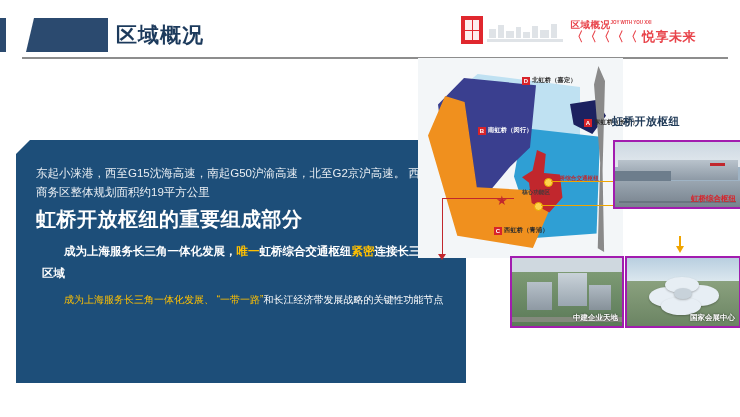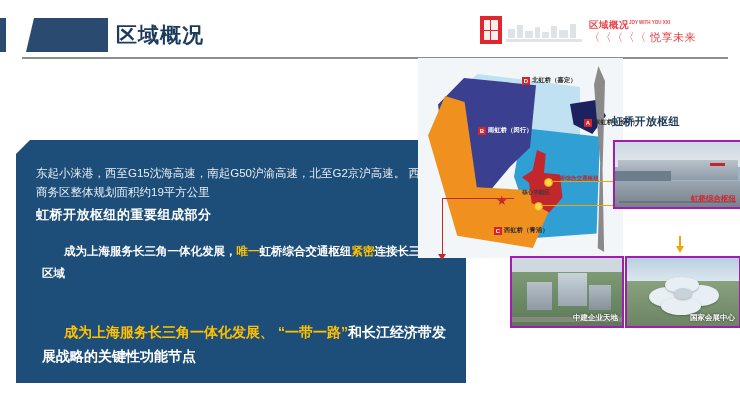--- a/index.html
+++ b/index.html
@@ -23,33 +23,33 @@
   .brand{position:absolute;right:8px;top:13px;height:34px;display:flex;align-items:center;gap:4px;}
   .seal{width:20px;height:26px;background:#e0272e;border:1px solid #e0272e;display:flex;align-items:center;justify-content:center;}
   .seal-in{width:14px;height:20px;display:grid;grid-template-columns:1fr 1fr;grid-template-rows:1fr 1fr;gap:1px;}
   .seal-in i{background:#fff;opacity:.92;display:block;}
   .skyline{width:76px;height:24px;position:relative;opacity:.45;}
   .skyline b{position:absolute;bottom:4px;background:#b9c3cc;display:block;}
   .skyline .base{position:absolute;left:0;bottom:0;width:76px;height:3px;background:#b9c3cc;}
   .slogan{display:flex;flex-direction:column;justify-content:center;margin-left:3px;}
   .slogan .l1{font-size:9.5px;color:#e8434a;font-weight:bold;letter-spacing:.5px;line-height:12px;white-space:nowrap;}
   .slogan .l1 sup{font-size:4.5px;letter-spacing:0;vertical-align:super;}
-  .slogan .l2{font-size:11px;color:#e8434a;font-weight:normal;letter-spacing:.5px;line-height:12px;white-space:nowrap;}
+  .slogan .l2{font-size:13px;color:#e8434a;font-weight:bold;letter-spacing:.5px;line-height:12px;white-space:nowrap;}
 
   
   .ptitle{position:absolute;left:44px;top:80px;font-size:25px;font-weight:bold;color:#203a57;letter-spacing:1px;}
 
   
   .panel{position:absolute;left:16px;top:140px;width:450px;height:243px;background:#1d4e79;
          clip-path:polygon(14px 0,100% 0,100% 100%,0 100%,0 14px);}
   .p-lead{position:absolute;left:20px;top:24px;width:412px;font-size:11.5px;color:#e9eef3;line-height:19px;}
-  .p-sub{position:absolute;left:20px;top:66px;font-size:13px;font-weight:bold;color:#ffffff;letter-spacing:.5px;}
+  .p-sub{position:absolute;left:20px;top:66px;font-size:20px;font-weight:bold;color:#ffffff;letter-spacing:.5px;}
   .p-b1{position:absolute;left:26px;top:100px;width:410px;font-size:11.5px;font-weight:bold;color:#ffffff;line-height:22px;text-indent:22px;}
   .p-b2{position:absolute;left:26px;top:122px;width:410px;font-size:11.5px;font-weight:bold;color:#ffffff;line-height:22px;}
-  .p-b3{position:absolute;left:26px;top:148px;width:410px;font-size:14px;font-weight:bold;color:#ffffff;line-height:24px;text-indent:22px;margin-top:32px;}
+  .p-b3{position:absolute;left:26px;top:148px;width:410px;font-size:10px;font-weight:normal;color:#ffffff;line-height:24px;text-indent:22px;}
   .hl{color:#ffc000;}
 
   
   .map{position:absolute;left:418px;top:58px;width:205px;height:200px;}
   .mapbg{position:absolute;inset:0;background:#f3f6f8;}
   .zone{position:absolute;}
   .z-lightblue{background:#bfe1f2;}
   .z-blue{background:#2f9fd4;}
   .z-navy{background:#3a3f8f;}
   .z-darknavy{background:#1c2160;}

